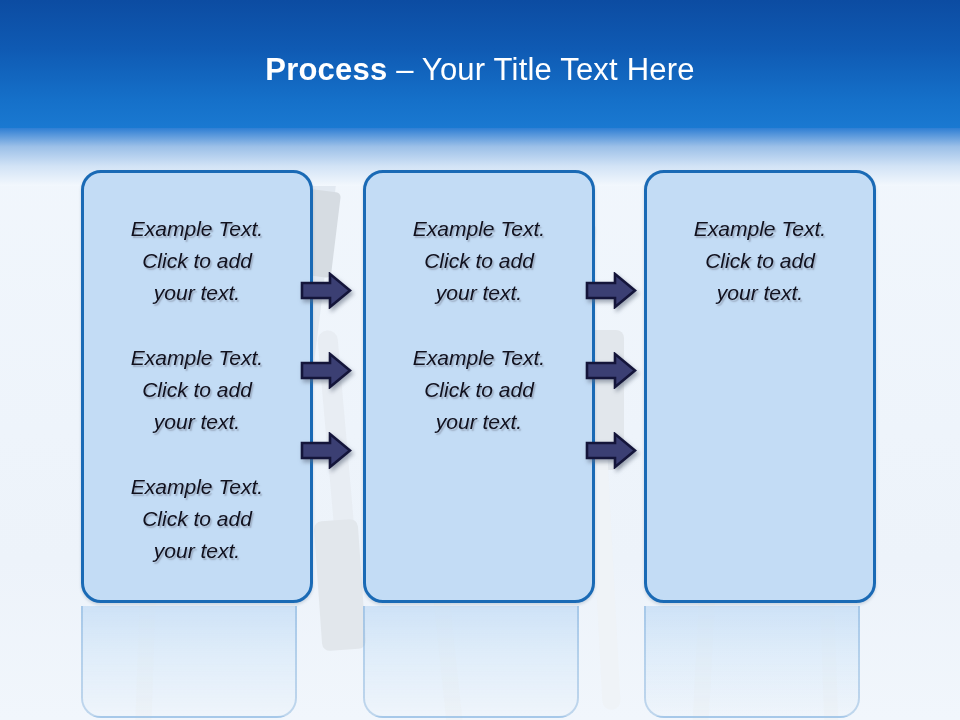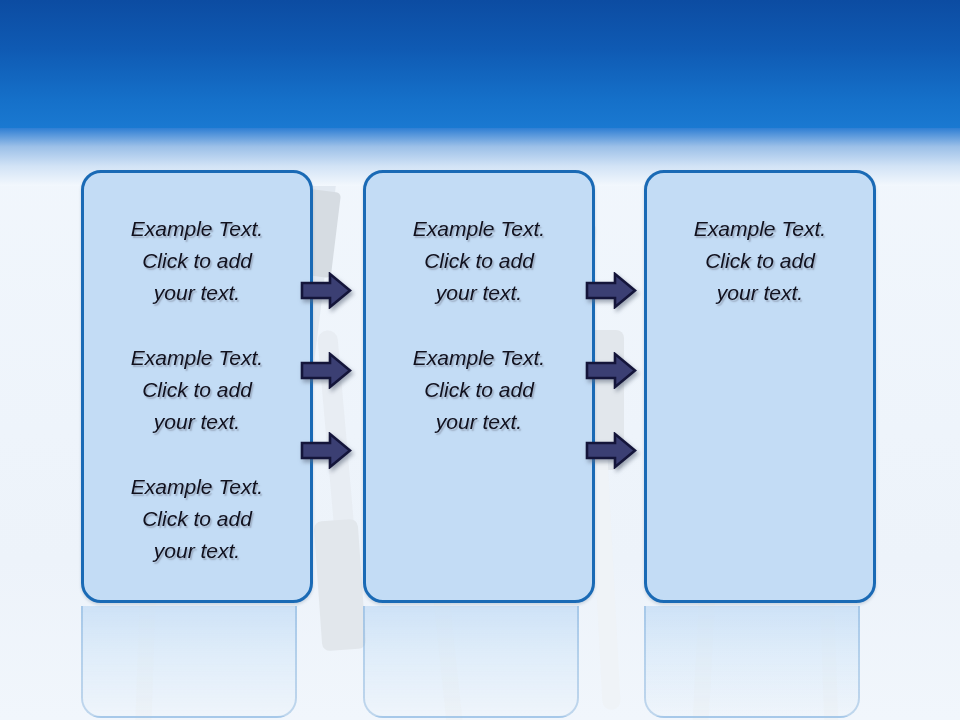--- a/index.html
+++ b/index.html
@@ -115,20 +115,23 @@
     <div class="cable pale" style="left:700px;top:280px;width:16px;height:300px;transform:rotate(3deg);"></div>
     <div class="cable pale" style="left:820px;top:320px;width:14px;height:260px;transform:rotate(-2deg);"></div>
   </div>
 
   <div class="refl" id="refl1"></div>
   <div class="refl" id="refl2"></div>
   <div class="refl" id="refl3"></div>
 
   <div class="header"></div>
   <div class="headerfade"></div>
+  <div class="title">
+    <span class="bold">Process</span><span class="rest"> – Your Title Text Here</span>
+  </div>
 
   <div class="pbox" id="box1">
     <div class="ptext p1">Example Text.
 Click  to add
 your text.</div>
     <div class="ptext p2">Example Text.
 Click  to add
 your text.</div>
     <div class="ptext p3">Example Text.
 Click  to add

